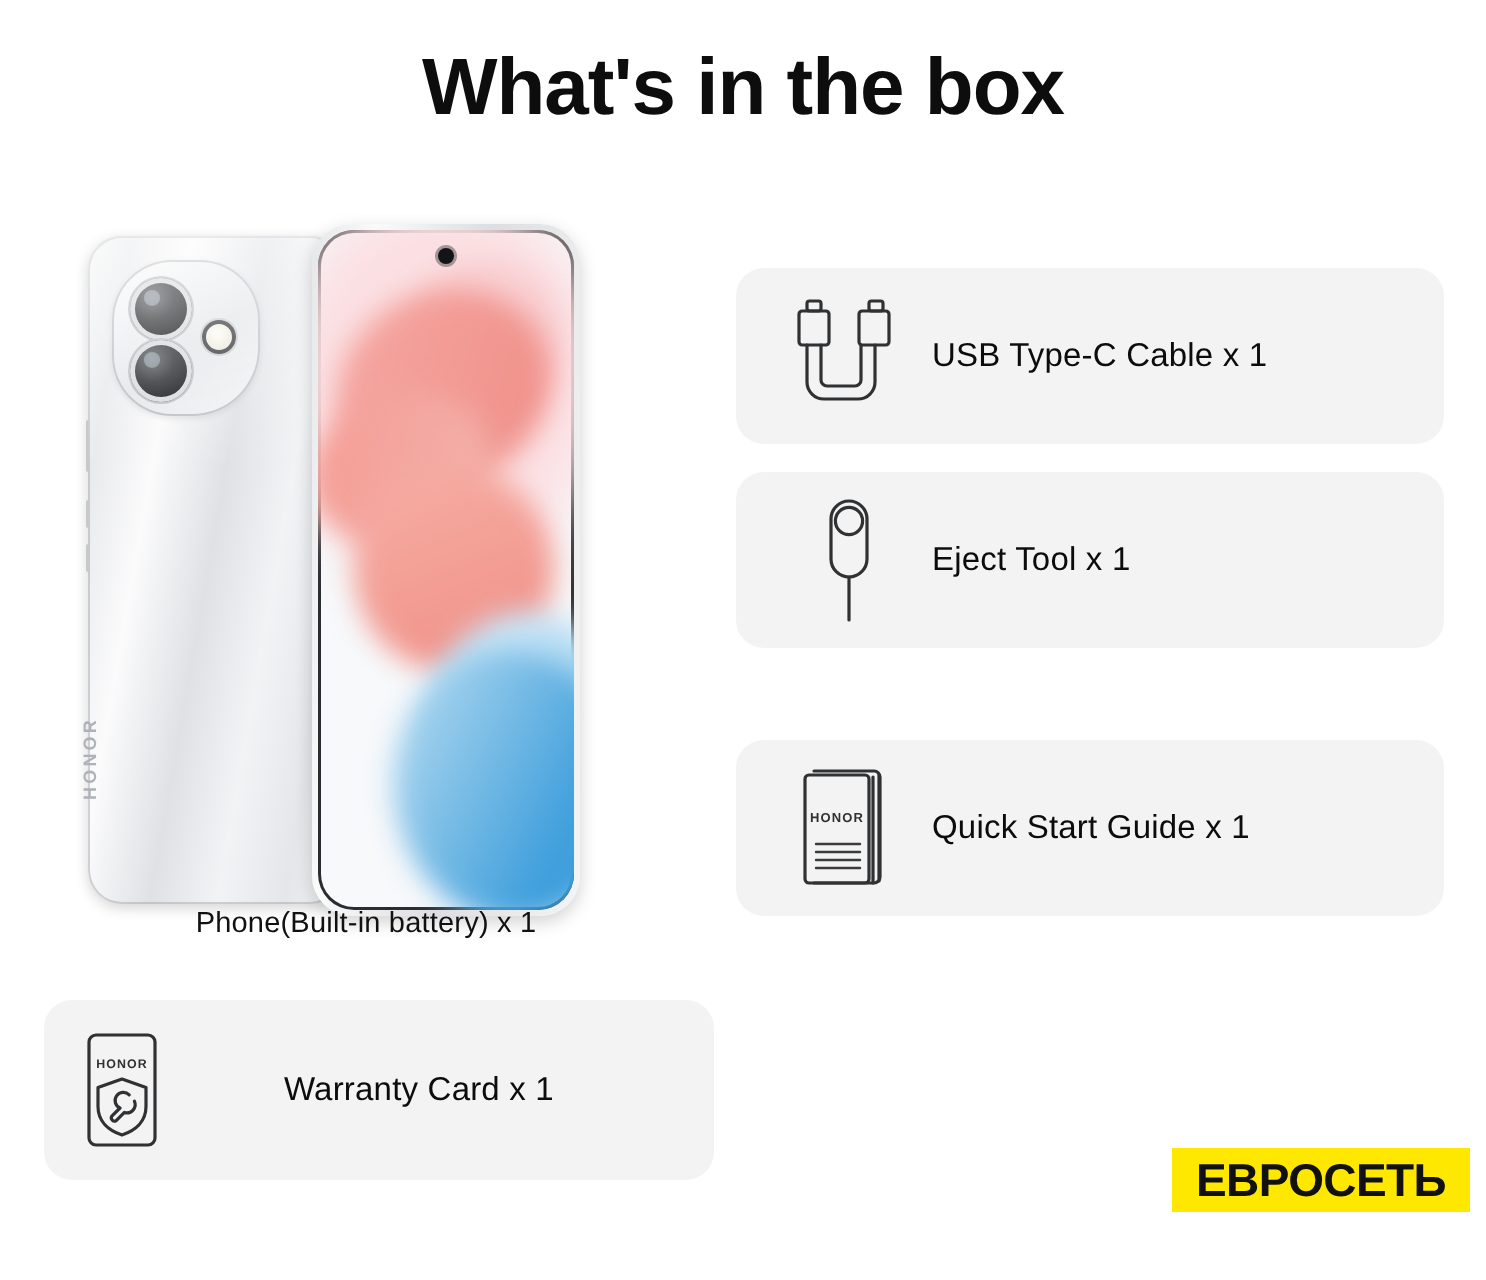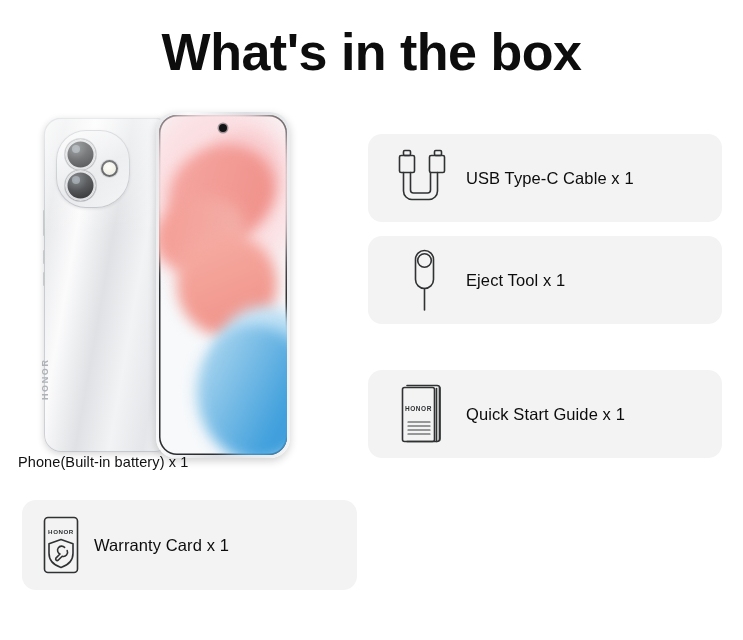--- a/index.html
+++ b/index.html
@@ -8,21 +8,21 @@
     background: #ffffff;
     font-family: "Liberation Sans", sans-serif;
     overflow: hidden;
   }
   #page { position: relative; width: 743px; height: 640px; background: #fff; }
 
   
   .page-title {
     position: absolute; left: 0; top: 22px; width: 743px;
     text-align: center;
-    font-size: 52px; font-weight: 700; color: #0d0d0d;
+    font-size: 40px; font-weight: 700; color: #0d0d0d;
     letter-spacing: -0.5px;
   }
 
   
   .phone-block { position: absolute; left: 18px; top: 112px; width: 330px; height: 368px; }
 
   .phone-back {
     position: absolute; left: 26px; top: 6px; width: 128px; height: 334px;
     border-radius: 17px;
     background: linear-gradient(100deg,#f4f5f6 0%,#e9eaec 12%,#fbfbfc 28%,#dfe1e4 48%,#f2f3f5 66%,#e4e6e9 84%,#f6f7f8 100%);
@@ -85,21 +85,21 @@
   .blob.p3 { left:14%; top:35%; width:78%; height:30%; background: linear-gradient(140deg,#f7b0a6,#ef8d84); transform: rotate(18deg); }
   .blob.p4 { left:34%; top:4%; width:62%; height:24%; background:#f9cfd2; transform: rotate(34deg); }
   .blob.b1 { left:30%; top:62%; width:92%; height:40%; background: linear-gradient(125deg,#bfe0f2,#3f9fdc 70%); transform: rotate(-8deg); }
   .blob.b2 { left:44%; top:56%; width:70%; height:30%; background: linear-gradient(140deg,#dff0fa,#63b6e6); transform: rotate(22deg); }
   .punch {
     position:absolute; left:50%; top:9px; transform:translateX(-50%);
     width:8px; height:8px; border-radius:50%; background:#131416;
     box-shadow: 0 0 0 1.5px rgba(60,62,66,.45);
   }
   .phone-caption {
-    position:absolute; left:0; top:342px; width:330px; text-align:left;
+    position:absolute; left:0; top:342px; width:330px; text-align:center;
     font-size:14.5px; color:#111; letter-spacing:.1px;
   }
 
   
   .card {
     position:absolute; background:#f3f3f3; border-radius:14px;
     display:flex; align-items:center;
   }
   .card .icon-wrap {
     flex:0 0 auto; display:flex; align-items:center; justify-content:center;
@@ -108,21 +108,21 @@
   .card .label {
     font-size:16.5px; color:#0c0c0c; letter-spacing:.1px; white-space:nowrap;
   }
   .card .sublabel {
     font-size:13.5px; color:#b4b4b4; margin-top:3px; white-space:nowrap;
   }
 
   #card-usb   { left:368px; top:134px; width:354px; height:88px;text-align:right; }
   #card-eject { left:368px; top:236px; width:354px; height:88px; }
   #card-guide { left:368px; top:370px; width:354px; height:88px; }
-  #card-warranty { left:22px;  top:500px; width:335px; height:90px; }
+  #card-warranty { left:22px;  top:500px; width:335px; height:90px;gap:48px; }
   #card-film  { left:377px; top:500px; width:345px; height:90px; }
 
   #card-usb   .icon-wrap { width:84px; margin-left:14px; }
   #card-eject .icon-wrap { width:84px; margin-left:14px; }
   #card-guide .icon-wrap { width:84px; margin-left:14px; }
   #card-warranty .icon-wrap { width:66px; margin-left:6px; }
   #card-film  .icon-wrap { width:70px; margin-left:8px; }
 
   .stroke { fill:none; stroke:#2f3133; stroke-width:1.6; stroke-linecap:round; stroke-linejoin:round; }
   .stroke-thin { fill:none; stroke:#3a3c3e; stroke-width:1.2; stroke-linecap:round; }
@@ -227,14 +227,17 @@
         <path class="stroke" d="M24 25.5 l12 4.2 v9.6 c0 7.4 -5.2 12 -12 14.2 c-6.8 -2.2 -12 -6.8 -12 -14.2 v-9.6 Z"></path>
         <path class="stroke" d="M27.6 33.4 a4.1 4.1 0 1 0 -4.6 6.6 l-4.1 4.1 a1.6 1.6 0 0 0 2.2 2.2 l4.1 -4.1 a4.1 4.1 0 0 0 5 -5.6"></path>
       </svg>
     </div>
     <div class="label-wrap">
       <div class="label">Warranty Card x 1</div>
     </div>
   </div>
 
 
+  <div class="logo-badge">
+    <span class="logo-text">ЕВРОСЕТЬ</span>
+  </div>
 
 </div>
 
 </body></html>

